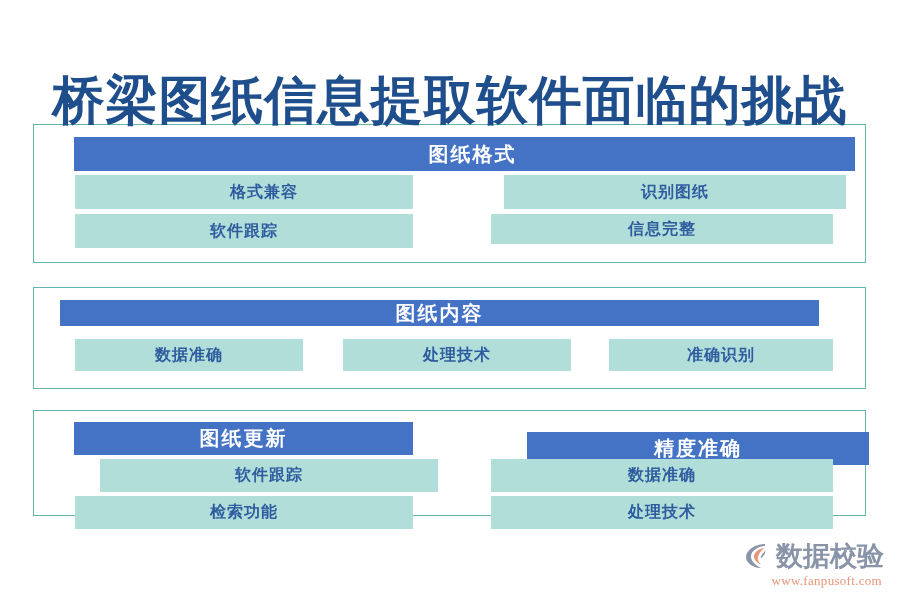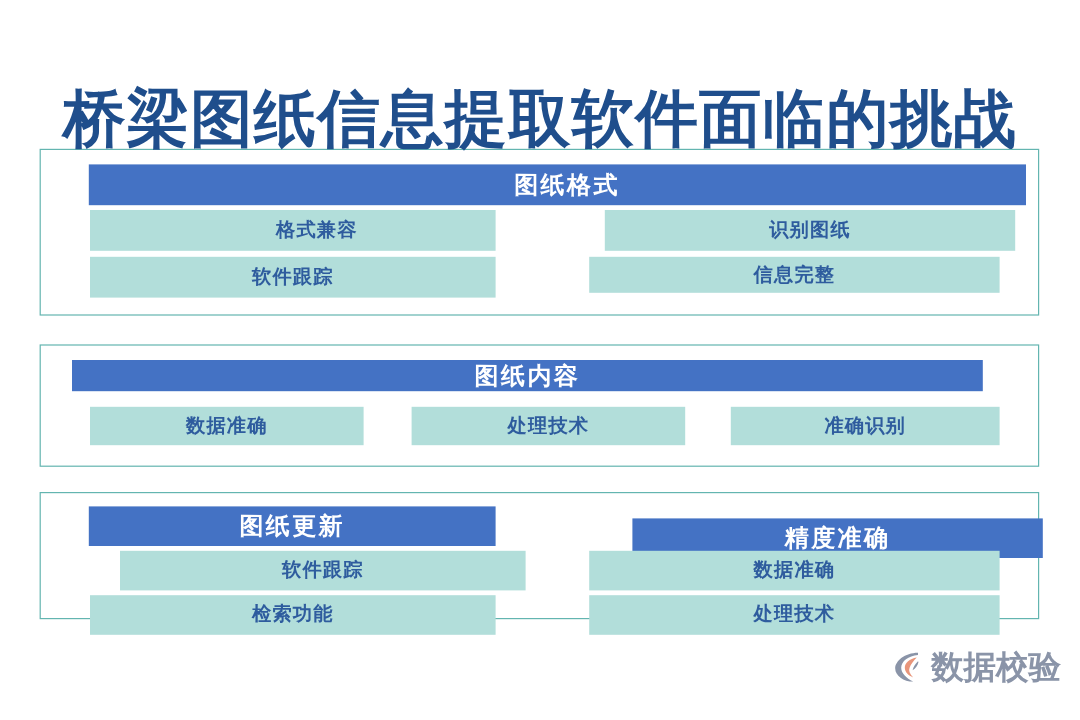--- a/index.html
+++ b/index.html
@@ -179,15 +179,16 @@
     <div class="logo-row">
       <span class="logo-mark">
         <svg width="30" height="30" viewBox="0 0 30 30" aria-hidden="true">
           <path d="M23 3 C12 3 4 10 4 16 C4 22 11 27 19 27 C13 24 9 20 9 15.5 C9 10 15 5.5 23 4.8 Z" fill="#8A94A8"></path>
           <path d="M22 7 C16 8 12 11.5 12 15.5 C12 19 15 22 19 23.5 C16 20.5 15 18 16 15.5 C17 12.5 19.5 9.5 22 7 Z" fill="#E8957A"></path>
           <path d="M23 10 C20.5 12.5 19 15 18.5 17.5 C21 16 22.8 13.5 23.4 10.6 Z" fill="#8A94A8"></path>
         </svg>
       </span>
       <span class="logo-text">数据校验</span>
     </div>
+    <div class="logo-url">www.fanpusoft.com</div>
   </div>
 
 </div>
 
 </body></html>

